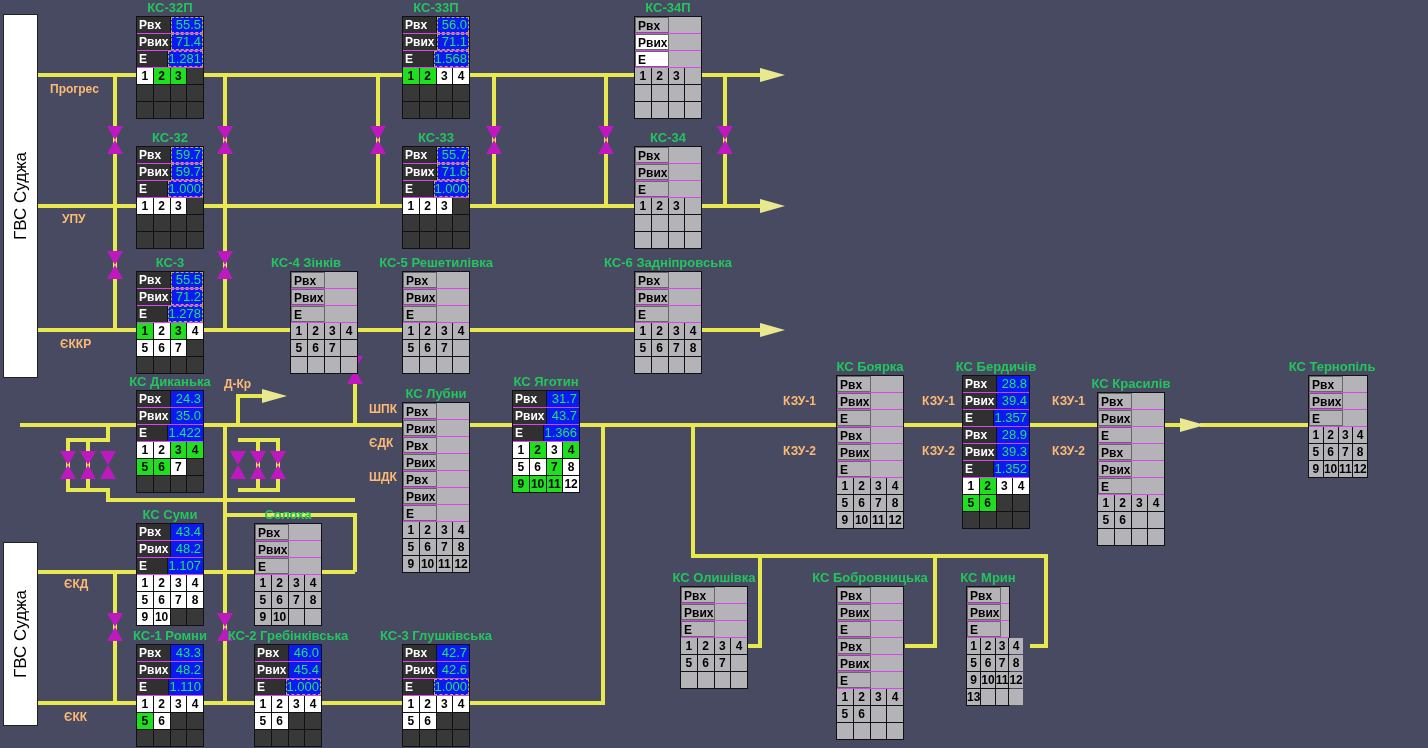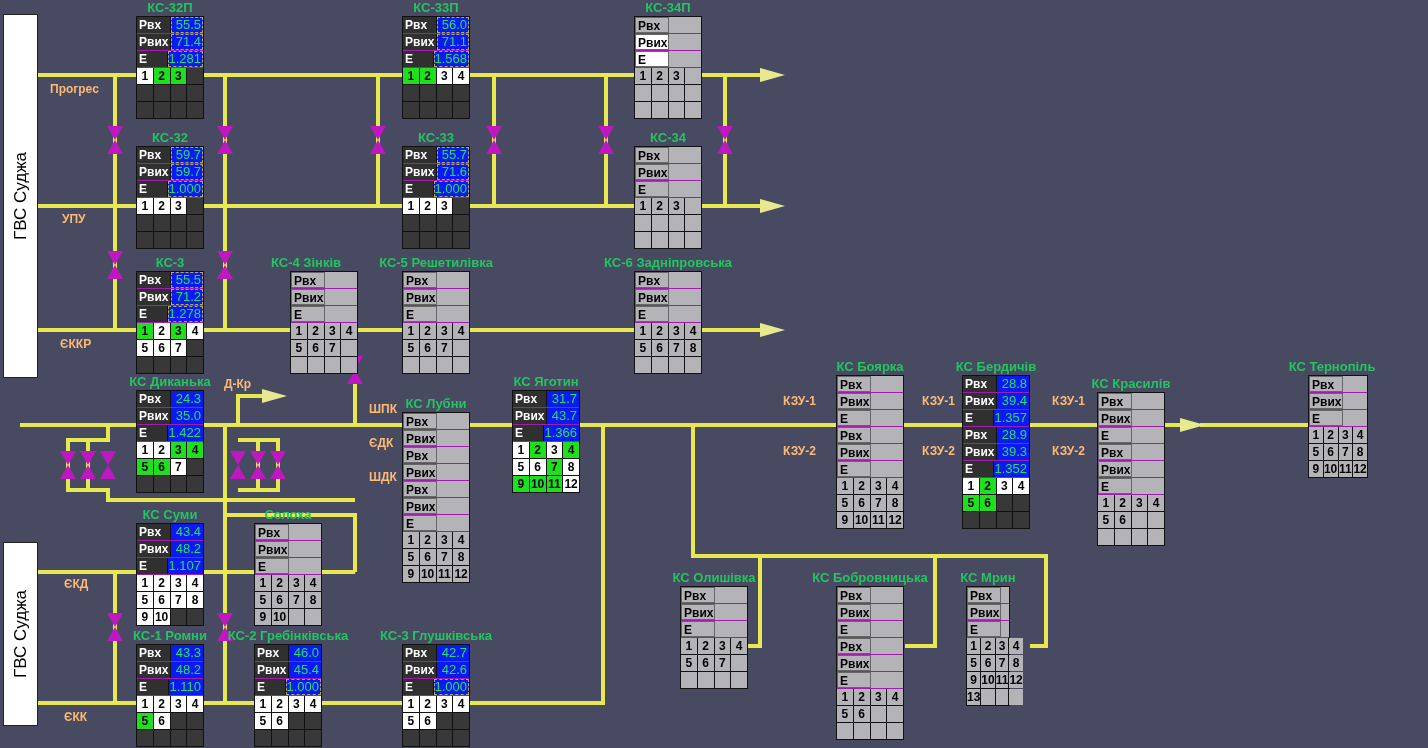--- a/index.html
+++ b/index.html
@@ -6,21 +6,21 @@
   body{width:1428px;height:748px;background:#484a62;position:relative;overflow:hidden;
        font-family:"Liberation Sans",sans-serif;}
   #pipes{position:absolute;left:0;top:0;width:1428px;height:748px;}
   .src{position:absolute;background:#fff;border:1px solid #222;box-sizing:border-box;}
   .src span{position:absolute;left:50%;top:50%;transform:translate(-50%,-50%) rotate(-90deg);
             white-space:nowrap;font-size:17px;color:#000;}
   .lbl{position:absolute;color:#fdba74;font-weight:bold;font-size:12px;white-space:nowrap;}
   .st{position:absolute;}
   .st .title{position:absolute;left:50%;transform:translateX(-50%);top:-16px;color:#22c55e;
              font-weight:bold;font-size:13px;white-space:nowrap;}
-  .panel{border:1px solid #111;background:#a21caf;}
+  .panel{border:1px solid #111;background:#d946ef;}
   .prow{display:flex;height:17px;}
   .pname{width:34px;height:16px;margin:0 0 1px 0;box-sizing:border-box;font-size:12px;
          font-weight:bold;padding-left:2px;line-height:16px;}
   .pval{flex:1;height:16px;margin:0 0 1px 0;box-sizing:border-box;font-size:13px;
         text-align:right;padding-right:2px;line-height:16px;font-family:"Liberation Sans Narrow","Liberation Sans",sans-serif;}
   .on .pname{background:#303030;color:#fff;border-right:1px solid #111;}
   .on .pval{background:#0a1af0;color:#21e06a;}
   .on .pval.dash{outline:1px dashed #b8a860;outline-offset:-1px;}
   .off .pname{background:#b4b4b8;color:#000;border:1px solid #666;}
   .off .pval{background:#b4b4b8;}
@@ -454,21 +454,21 @@
           <div class="cell g">6</div>
           <div class="cell w">7</div>
           <div class="cell"></div>
           <div class="cell"></div>
           <div class="cell"></div>
           <div class="cell"></div>
           <div class="cell"></div>
         </div>
       </div>
     </div>
-    <div class="st off" style="left: 402px; top: 412px; width: 68px;">
+    <div class="st off" style="left: 402px; top: 402px; width: 68px;">
       <div class="title">КС Лубни</div>
       <div class="panel">
         <div class="prow">
           <div class="pname">Рвх</div>
           <div class="pval"></div>
         </div>
         <div class="prow">
           <div class="pname">Рвих</div>
           <div class="pval"></div>
         </div>

